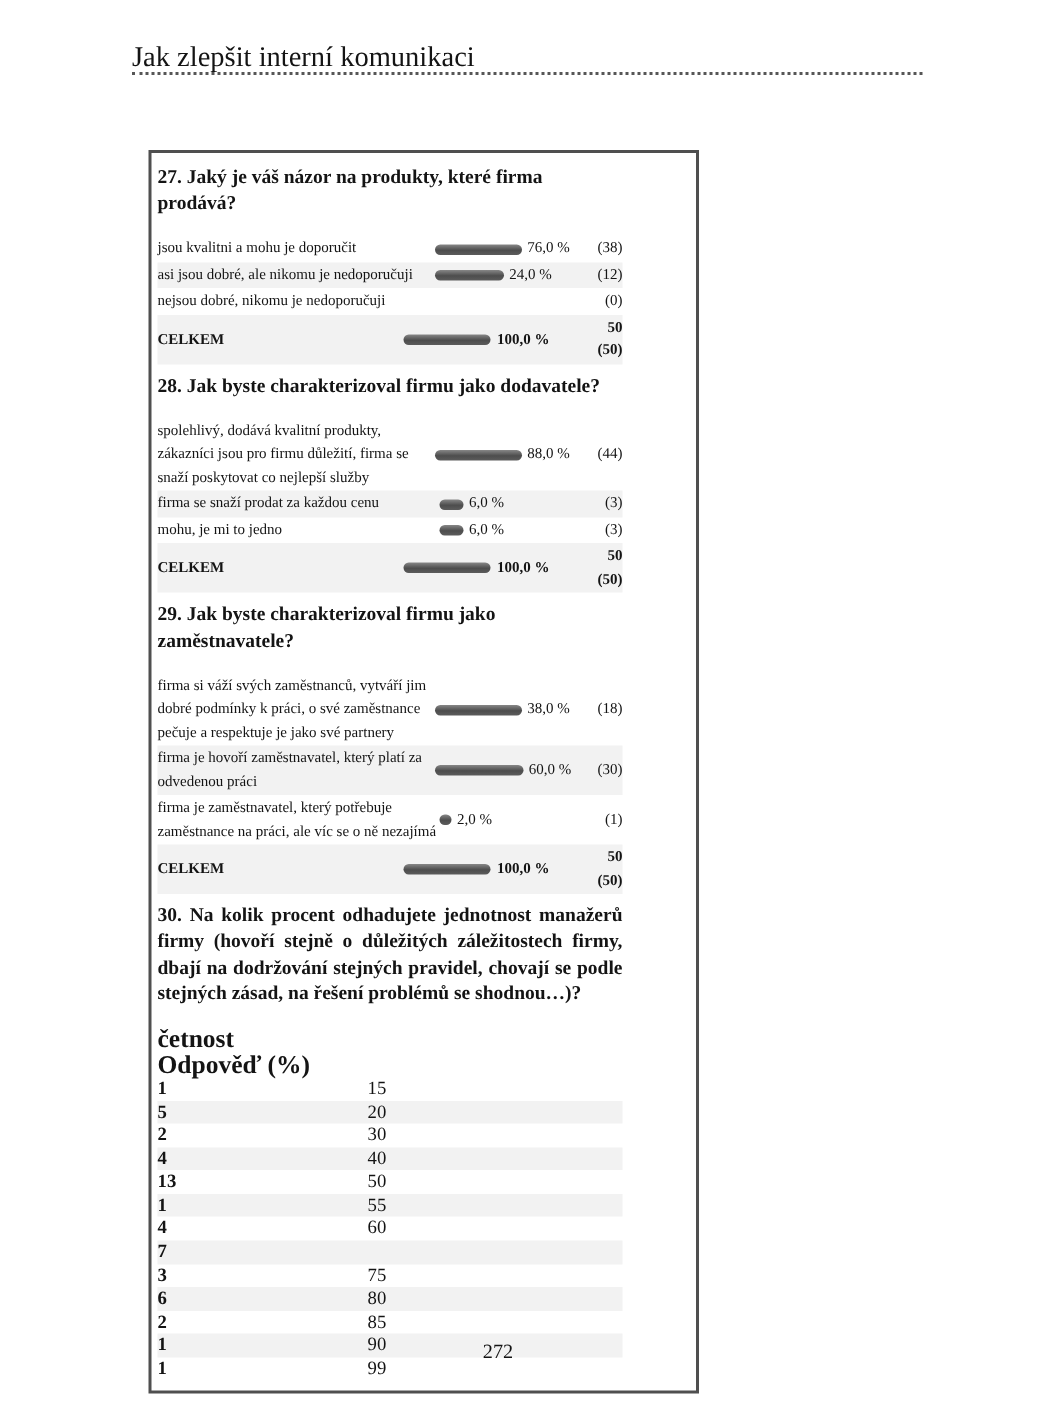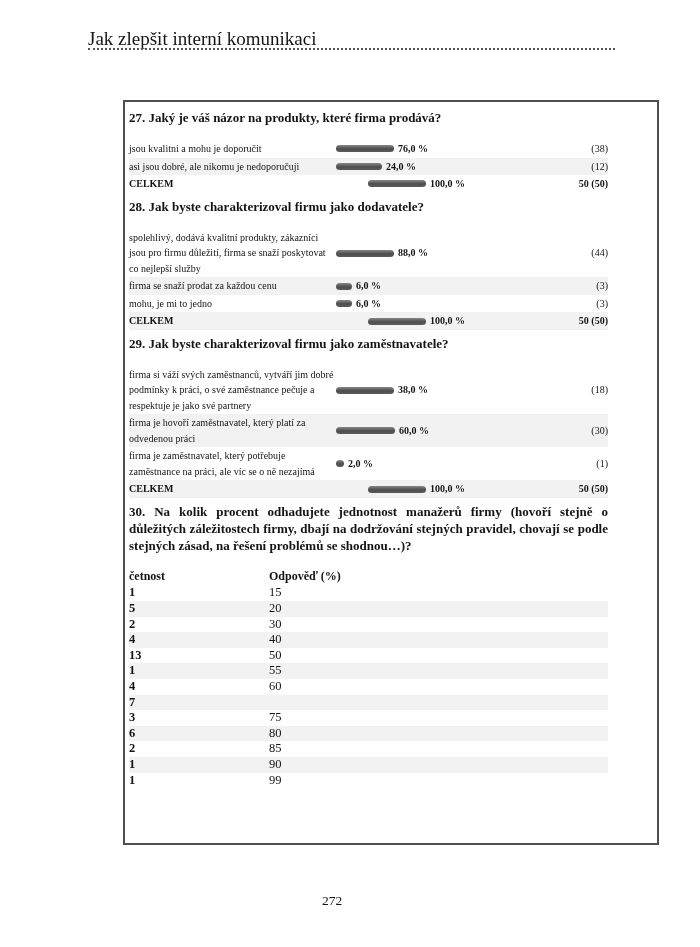--- a/index.html
+++ b/index.html
@@ -5,39 +5,38 @@
   html,body{margin:0;padding:0;}
   body{
     width:700px;height:947px;background:#ffffff;position:relative;
     font-family:"Liberation Serif", serif;color:#141414;
     -webkit-font-smoothing:antialiased;
   }
   .hdr-title{position:absolute;left:88px;top:28px;font-size:19px;}
   .hdr-rule{position:absolute;left:88px;top:48px;width:527px;height:0;border-bottom:2px dotted #565656;}
 
   .survey{
-    position:absolute;left:99px;top:100px;width:536px;min-height:745px;
+    position:absolute;left:99px;top:100px;width:367px;min-height:745px;
     box-sizing:border-box;border:2px solid #4f4f4f;
     padding:2px 49px 6px 4px;
-    margin-left:24px;
   }
   .q-heading{font-weight:bold;font-size:13px;line-height:1.32;padding:5px 0 4px 0;}
   .q-heading.justify{text-align:justify;}
   .q-spacer{height:10px;}
 
   .bar-row{display:flex;align-items:center;font-size:10px;line-height:15.5px;padding:1px 0;}
   .q-rows .bar-row:nth-child(even){background:#f2f2f2;}
   .bar-row.total{font-weight:bold;gap:32px;}
   .ans{width:207px;}
-  .bar-wrap{width:122px;display:flex;align-items:center;font-weight:bold;}
+  .bar-wrap{width:122px;display:flex;align-items:center;}
   .bar{height:7px;border-radius:4px;background:linear-gradient(#878787,#4d4d4d 55%,#5c5c5c);flex:none;}
   .pct{white-space:nowrap;margin-left:4px;}
   .cnt{flex:1;text-align:right;}
 
-  .freq-head{display:flex;font-weight:bold;font-size:12px;line-height:17px;}
+  .freq-head{display:flex;font-weight:bold;font-size:17px;line-height:17px;flex-direction:column;}
   .freq-row{display:flex;font-size:12.5px;line-height:15.6px;}
   .freq-rows .freq-row:nth-child(even){background:#f2f2f2;}
   .fc1{width:140px;}
   .freq-row .fc1{font-weight:bold;}
   .fc2{flex:1;}
 
   .page-num{position:absolute;left:0;top:893px;width:568px;text-align:center;font-size:13.5px;margin-left:48px;}
 </style>
 </head>
 <body>
@@ -59,20 +58,25 @@
           <span class="cnt">(38)</span>
         </div>
         <div class="bar-row">
           <span class="ans">asi jsou dobré, ale nikomu je nedoporučuji</span>
           <span class="bar-wrap">
             <span class="bar" style="width: 46px;"></span>
             <span class="pct">24,0 %</span>
           </span>
           <span class="cnt">(12)</span>
         </div>
+        <div class="bar-row">
+          <span class="ans">nejsou dobré, nikomu je nedoporučuji</span>
+          <span class="bar-wrap"></span>
+          <span class="cnt">(0)</span>
+        </div>
         <div class="bar-row total">
           <span class="ans">CELKEM</span>
           <span class="bar-wrap">
             <span class="bar" style="width: 58px;"></span>
             <span class="pct">100,0 %</span>
           </span>
           <span class="cnt">50 (50)</span>
         </div>
       </div>
     </div>

